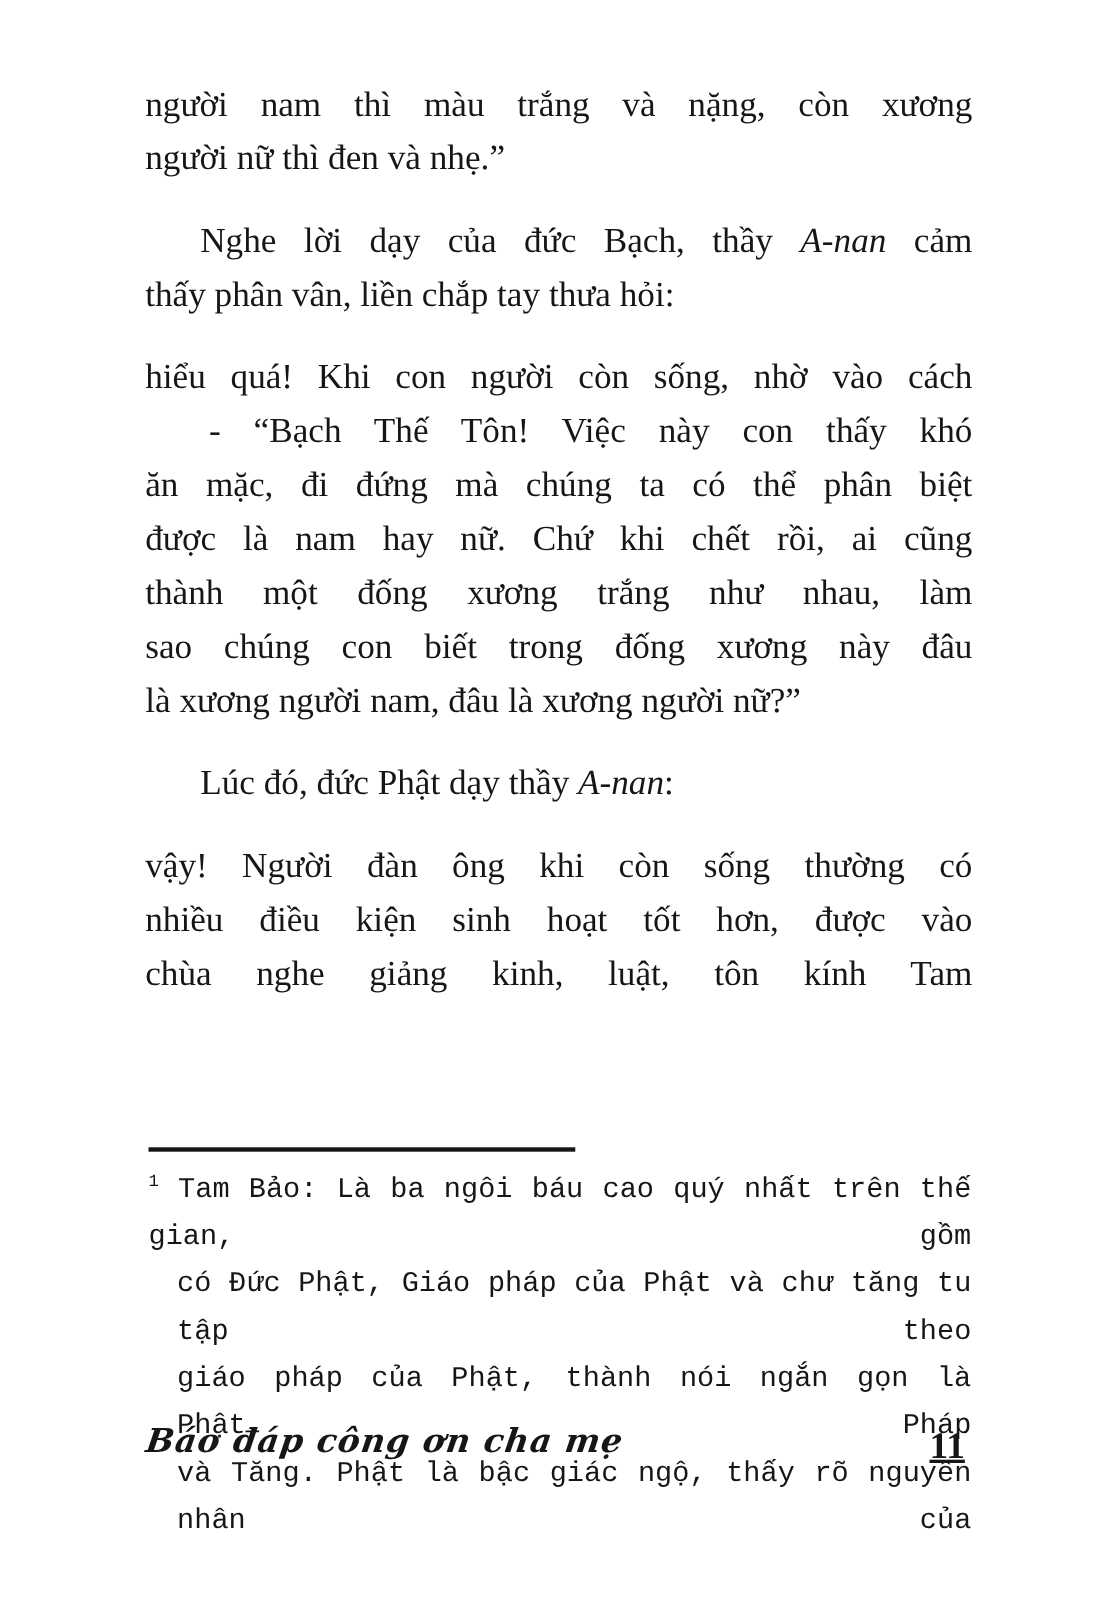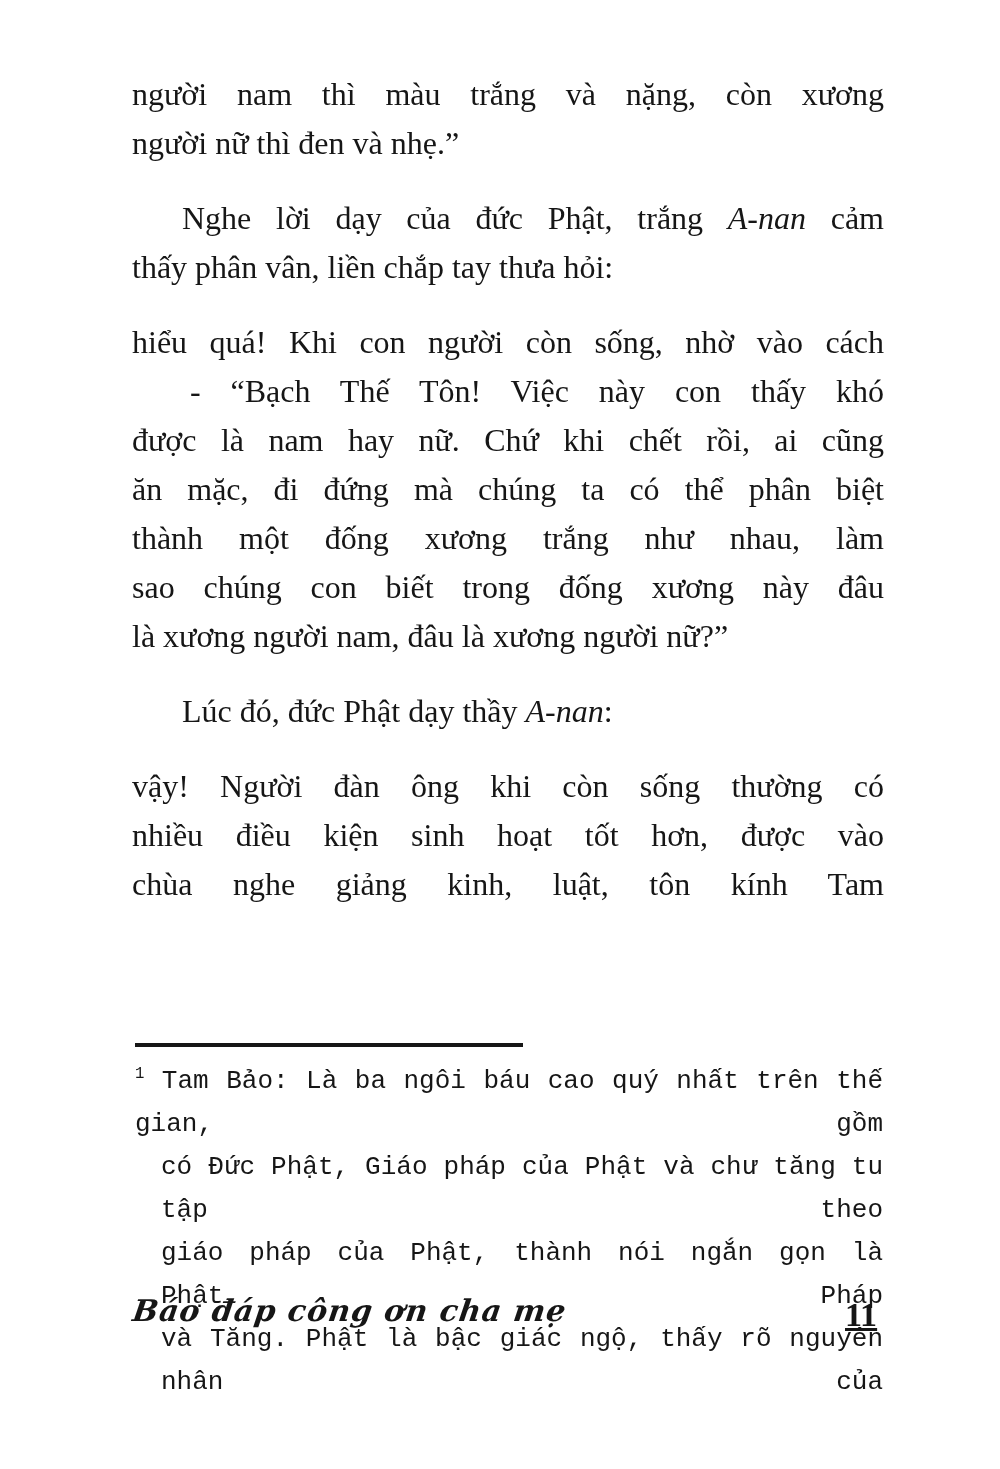--- a/index.html
+++ b/index.html
@@ -58,28 +58,28 @@
 <body>
 
 <div class="page">
 
   <main class="body-text" id="body-text">
       <div class="para">
         <div class="line first"><span>người nam thì màu trắng và nặng, còn xương</span></div>
         <div class="line last"><span>người nữ thì đen và nhẹ.”</span></div>
       </div>
       <div class="para">
-        <div class="line first" style="padding-left: 50px;"><span>Nghe lời dạy của đức Phật, trắng </span><i>A-nan</i><span> cảm</span></div>
+        <div class="line first" style="padding-left: 50px;"><span>Nghe lời dạy của đức Bạch, thầy </span><i>A-nan</i><span> cảm</span></div>
         <div class="line last"><span>thấy phân vân, liền chắp tay thưa hỏi:</span></div>
       </div>
       <div class="para">
         <div class="line"><span>hiểu quá! Khi con người còn sống, nhờ vào cách</span></div>
         <div class="line first" style="padding-left: 58px;"><span>- “Bạch Thế Tôn! Việc này con thấy khó</span></div>
+        <div class="line"><span>ăn mặc, đi đứng mà chúng ta có thể phân biệt</span></div>
         <div class="line"><span>được là nam hay nữ. Chứ khi chết rồi, ai cũng</span></div>
-        <div class="line"><span>ăn mặc, đi đứng mà chúng ta có thể phân biệt</span></div>
         <div class="line"><span>thành một đống xương trắng như nhau, làm</span></div>
         <div class="line"><span>sao chúng con biết trong đống xương này đâu</span></div>
         <div class="line last"><span>là xương người nam, đâu là xương người nữ?”</span></div>
       </div>
       <div class="para">
         <div class="line first last" style="padding-left: 50px;"><span>Lúc đó, đức Phật dạy thầy </span><i>A-nan</i><span>:</span></div>
       </div>
       <div class="para">
         <div class="line"><span>vậy! Người đàn ông khi còn sống thường có</span></div>
         <div class="line"><span>nhiều điều kiện sinh hoạt tốt hơn, được vào</span></div>

